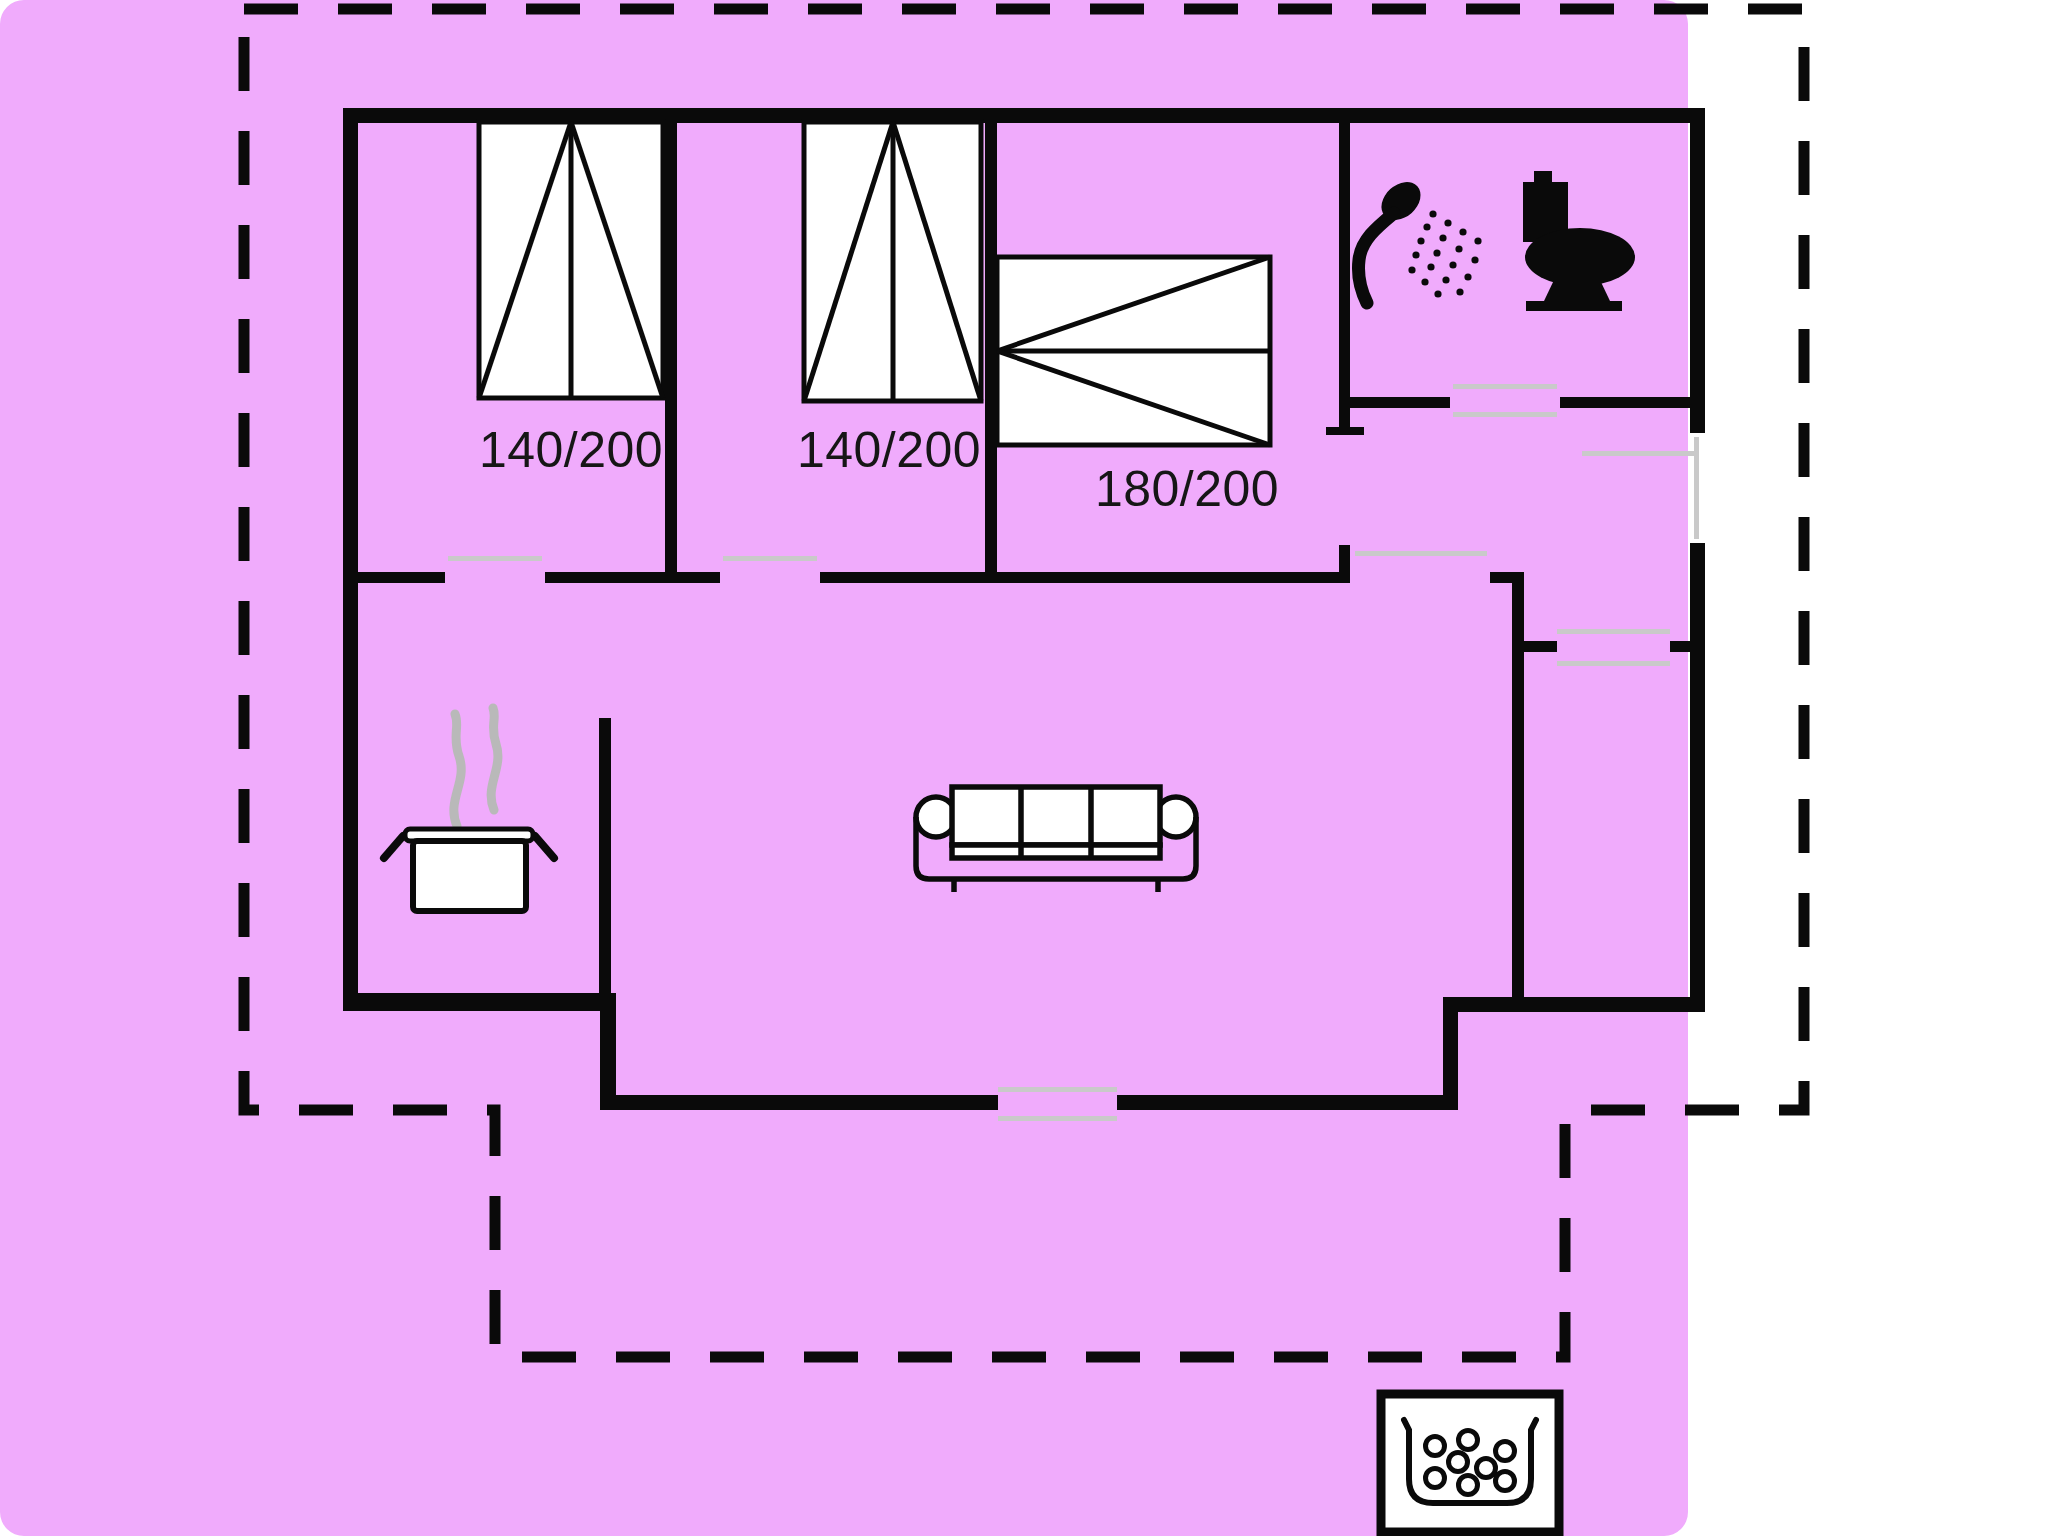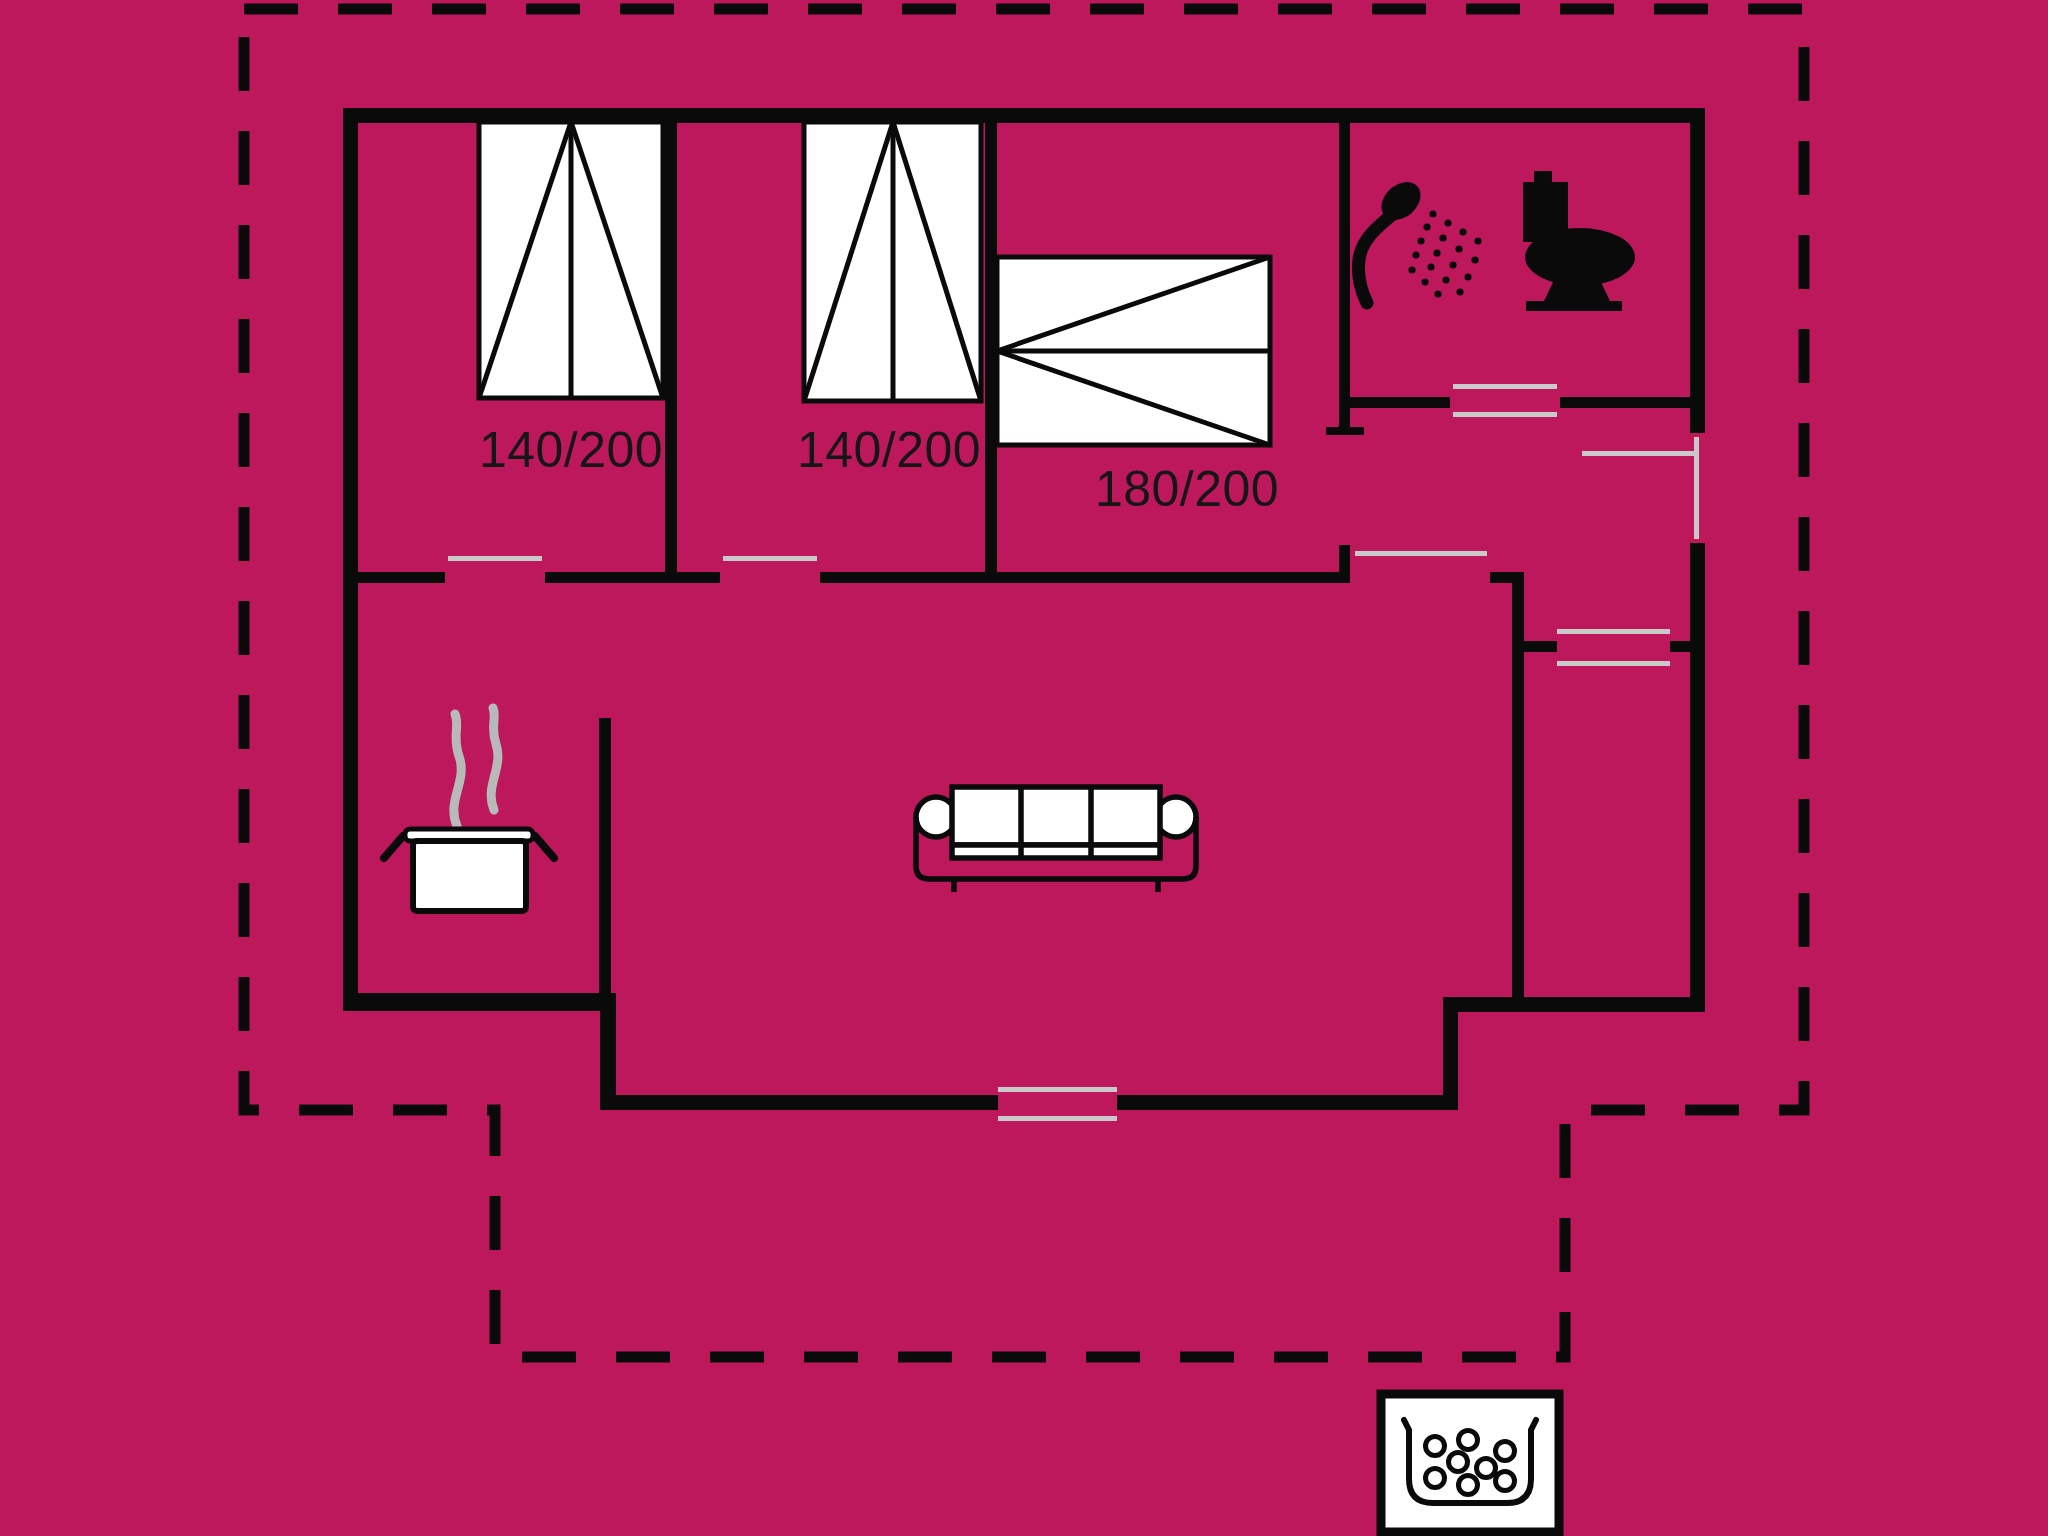--- a/index.html
+++ b/index.html
@@ -1,20 +1,20 @@
 <!DOCTYPE html>
 <html><head>
 <meta charset="utf-8">
 <style>
   html,body{
     margin:0;padding:0;background:#ffffff;
     width:2048px;height:1536px;overflow:hidden;
     font-family:"Liberation Sans", sans-serif;
   }
-  .plan-root{position:relative;width:2048px;height:1536px;background:#be185d;}
+  .plan-root{position:relative;width:1688px;height:1536px;background:#f0abfc;border-radius:24px;}
   svg{display:block;}
   .bed-label{font-size:50px;fill:#161616;letter-spacing:0.5px;}
 </style>
 </head>
 <body>
 
 <div class="plan-root">
 <svg viewBox="0 0 2048 1536" width="2048" height="1536" aria-hidden="true">
 
   <g stroke="#0a0a0a">

